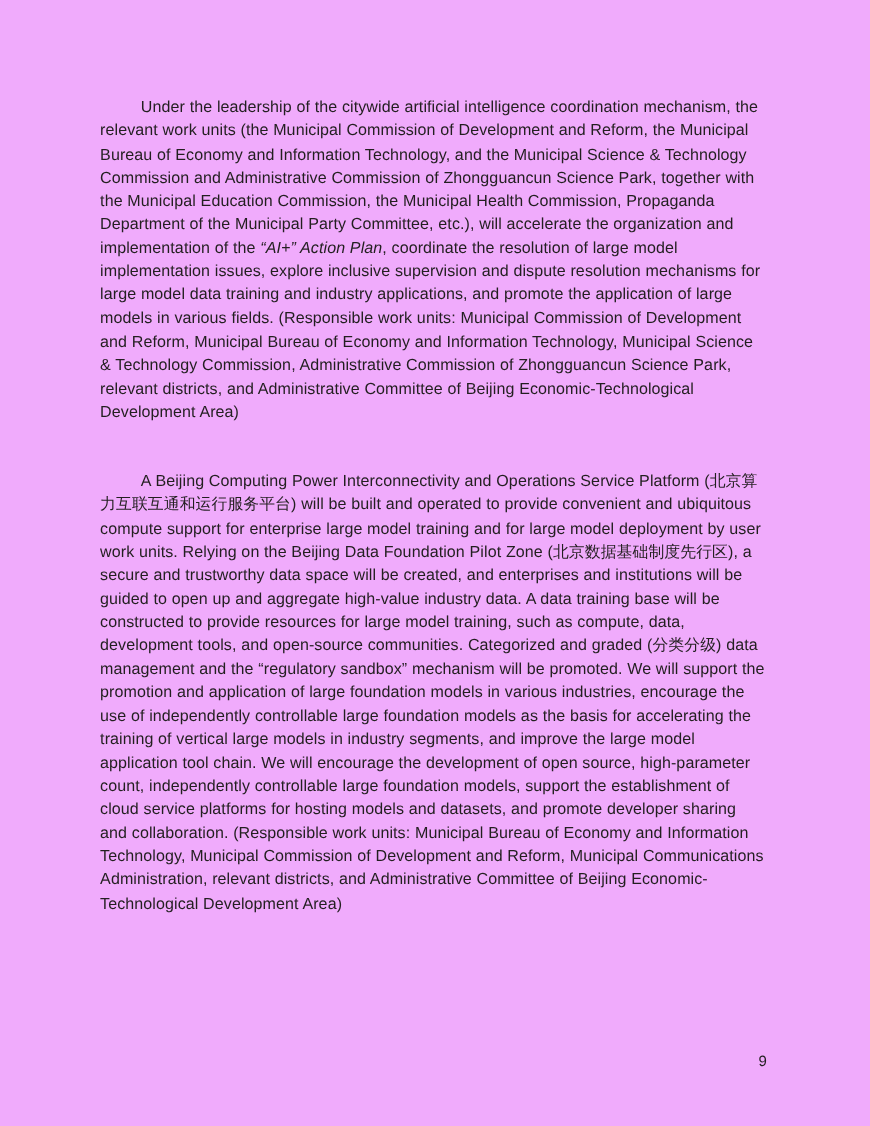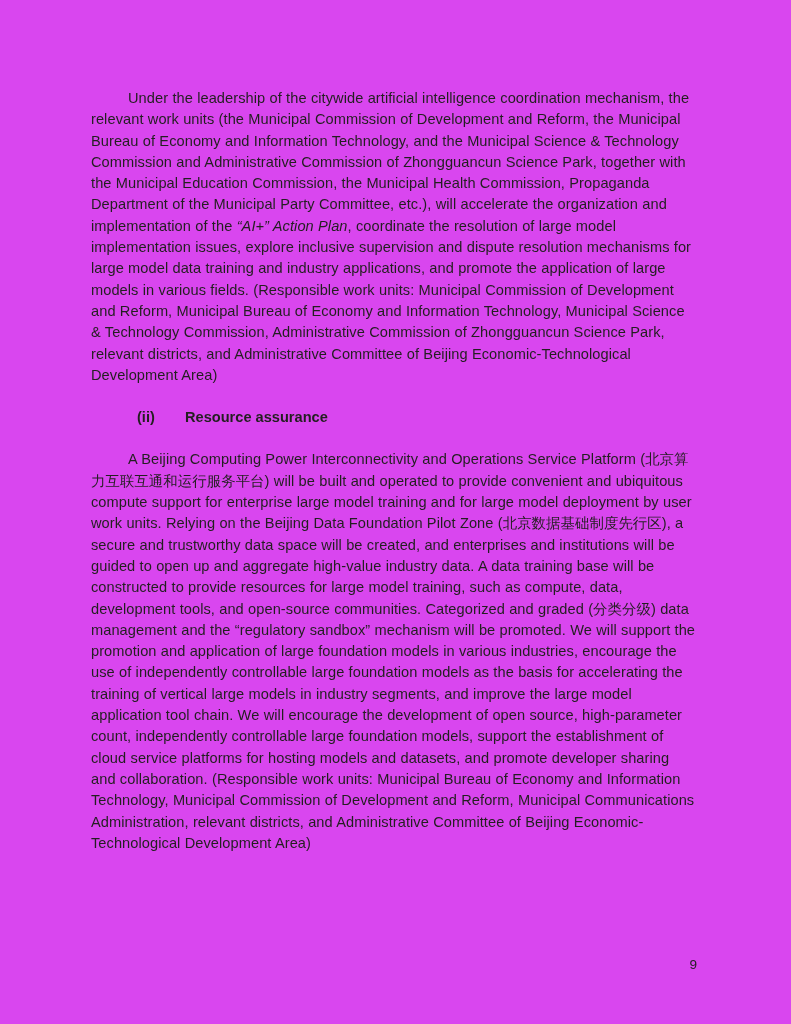--- a/index.html
+++ b/index.html
@@ -14,21 +14,21 @@
     position: relative;
     overflow: hidden;
     font-family: "Liberation Sans", "DejaVu Sans", sans-serif;
     color: #231f20;
     -webkit-font-smoothing: antialiased;
   }
 
   .page {
     position: absolute;
     inset: 0;
-    background: #d946ef;
+    background: #f0abfc;
   }
 
   .content {
     position: absolute;
     left: 91px;
     top: 88px;
     width: 606px;
   }
 
   p.body-para {
@@ -85,21 +85,20 @@
 <body>
 
 <div class="page">
 
   <div class="content">
 
     <p class="body-para"><span>Under the leadership of the citywide artificial intelligence coordination mechanism, the relevant work units (the Municipal Commission of Development and Reform, the Municipal Bureau of Economy and Information Technology, and the Municipal Science &amp; Technology Commission and Administrative Commission of Zhongguancun Science Park, together with the Municipal Education Commission, the Municipal Health Commission, Propaganda Department of the Municipal Party Committee, etc.), will accelerate the organization and implementation of the </span><em class="ital">“AI+” Action Plan</em><span>, coordinate the resolution of large model implementation issues, explore inclusive supervision and dispute resolution mechanisms for large model data training and industry applications, and promote the application of large models in various fields. (Responsible work units: Municipal Commission of Development and Reform, Municipal Bureau of Economy and Information Technology, Municipal Science &amp; Technology Commission, Administrative Commission of Zhongguancun Science Park, relevant districts, and Administrative Committee of Beijing Economic-Technological Development Area)</span></p>
 
     <div class="heading-space-before"></div>
 
-    <div class="heading-row"><span class="num">(ii)</span><span class="htext">Resource assurance</span></div>
 
     <div class="heading-space-after"></div>
 
     <p class="body-para"><span>A Beijing Computing Power Interconnectivity and Operations Service Platform (</span><span class="cjk">北京算力互联互通和运行服务平台</span><span>) will be built and operated to provide convenient and ubiquitous compute support for enterprise large model training and for large model deployment by user work units. Relying on the Beijing Data Foundation Pilot Zone (</span><span class="cjk">北京数据基础制度先行区</span><span>), a secure and trustworthy data space will be created, and enterprises and institutions will be guided to open up and aggregate high-value industry data. A data training base will be constructed to provide resources for large model training, such as compute, data, development tools, and open-source communities. Categorized and graded (</span><span class="cjk">分类分级</span><span>) data management and the “regulatory sandbox” mechanism will be promoted. We will support the promotion and application of large foundation models in various industries, encourage the use of independently controllable large foundation models as the basis for accelerating the training of vertical large models in industry segments, and improve the large model application tool chain. We will encourage the development of open source, high-parameter count, independently controllable large foundation models, support the establishment of cloud service platforms for hosting models and datasets, and promote developer sharing and collaboration. (Responsible work units: Municipal Bureau of Economy and Information Technology, Municipal Commission of Development and Reform, Municipal Communications Administration, relevant districts, and Administrative Committee of Beijing Economic-Technological Development Area)</span></p>
 
   </div>
 
   <div class="page-number">9</div>
 
 </div>

